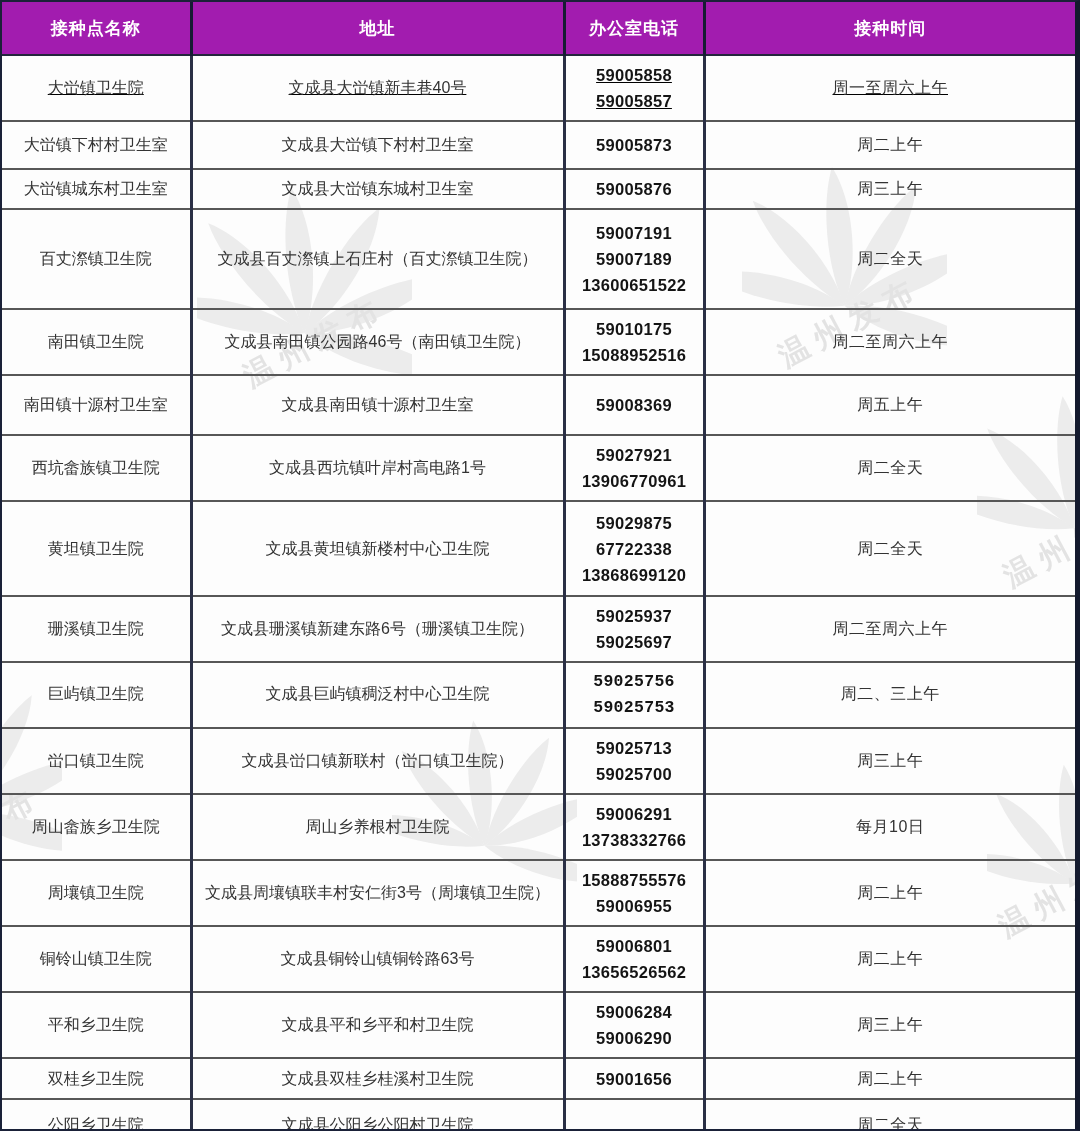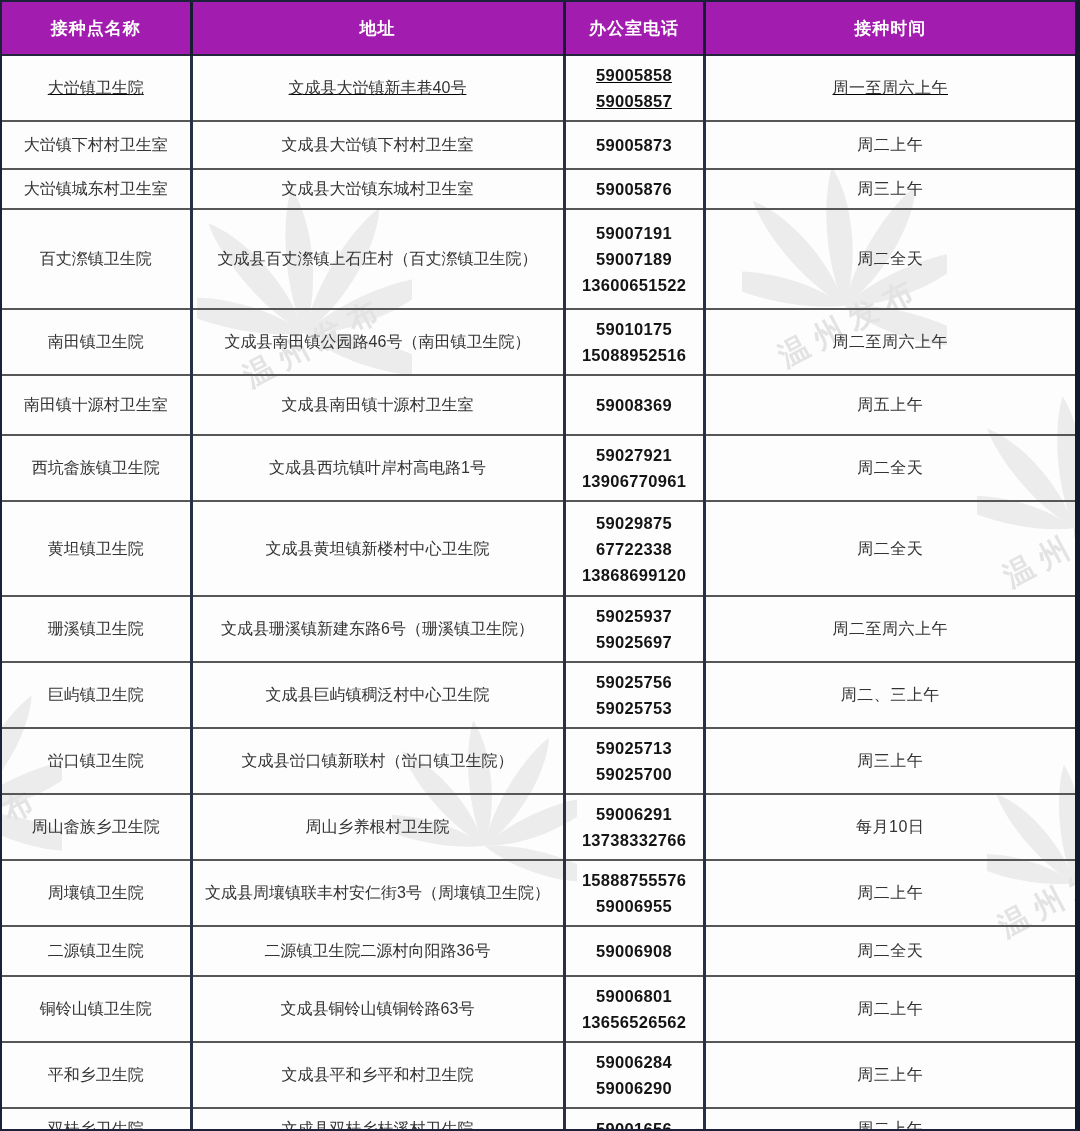--- a/index.html
+++ b/index.html
@@ -207,21 +207,21 @@
         </tr>
         <tr style="height: 50px;">
           <td>珊溪镇卫生院</td>
           <td>文成县珊溪镇新建东路6号（珊溪镇卫生院）</td>
           <td class="phone">
             <div class="phone-line">59025937</div>
             <div class="phone-line">59025697</div>
           </td>
           <td class="time">周二至周六上午</td>
         </tr>
-        <tr style="height: 50px;">
+        <tr style="height: 50px; font-family: Liberation Mono, monospace;">
           <td>巨屿镇卫生院</td>
           <td>文成县巨屿镇稠泛村中心卫生院</td>
           <td class="phone">
             <div class="phone-line">59025756</div>
             <div class="phone-line">59025753</div>
           </td>
           <td class="time">周二、三上午</td>
         </tr>
         <tr style="height: 50px;">
           <td>峃口镇卫生院</td>
@@ -244,28 +244,20 @@
         <tr style="height: 49px;">
           <td>周壤镇卫生院</td>
           <td>文成县周壤镇联丰村安仁街3号（周壤镇卫生院）</td>
           <td class="phone">
             <div class="phone-line">15888755576</div>
             <div class="phone-line">59006955</div>
           </td>
           <td class="time">周二上午</td>
         </tr>
         <tr style="height: 50px;">
-          <td>二源镇卫生院</td>
-          <td>二源镇卫生院二源村向阳路36号</td>
-          <td class="phone">
-            <div class="phone-line">59006908</div>
-          </td>
-          <td class="time">周二全天</td>
-        </tr>
-        <tr style="height: 50px;">
           <td>铜铃山镇卫生院</td>
           <td>文成县铜铃山镇铜铃路63号</td>
           <td class="phone">
             <div class="phone-line">59006801</div>
             <div class="phone-line">13656526562</div>
           </td>
           <td class="time">周二上午</td>
         </tr>
         <tr style="height: 48px; border-radius: 9px;">
           <td>平和乡卫生院</td>

